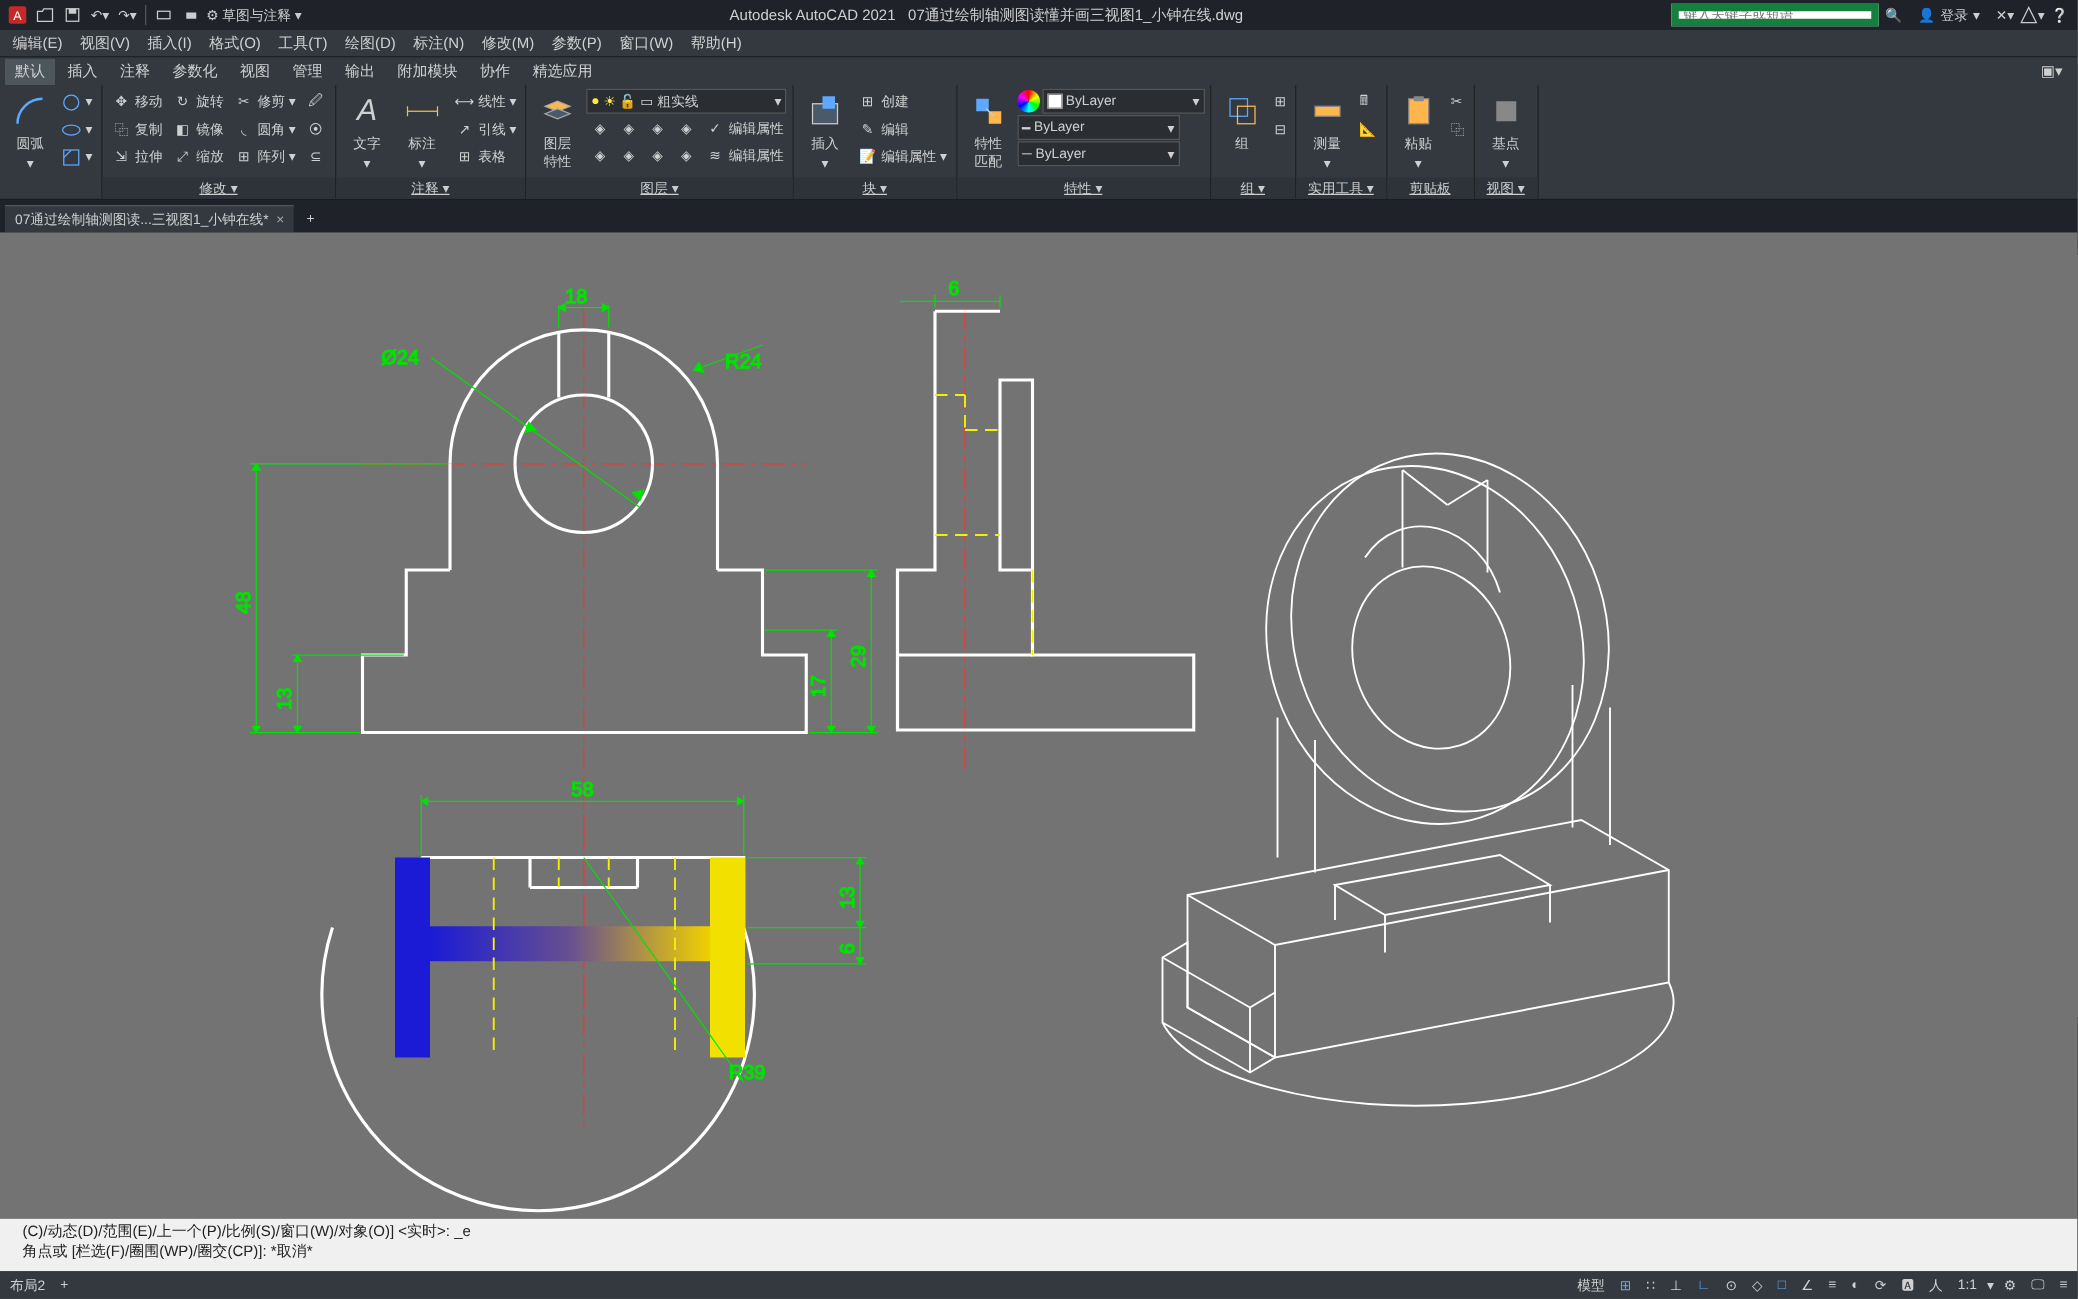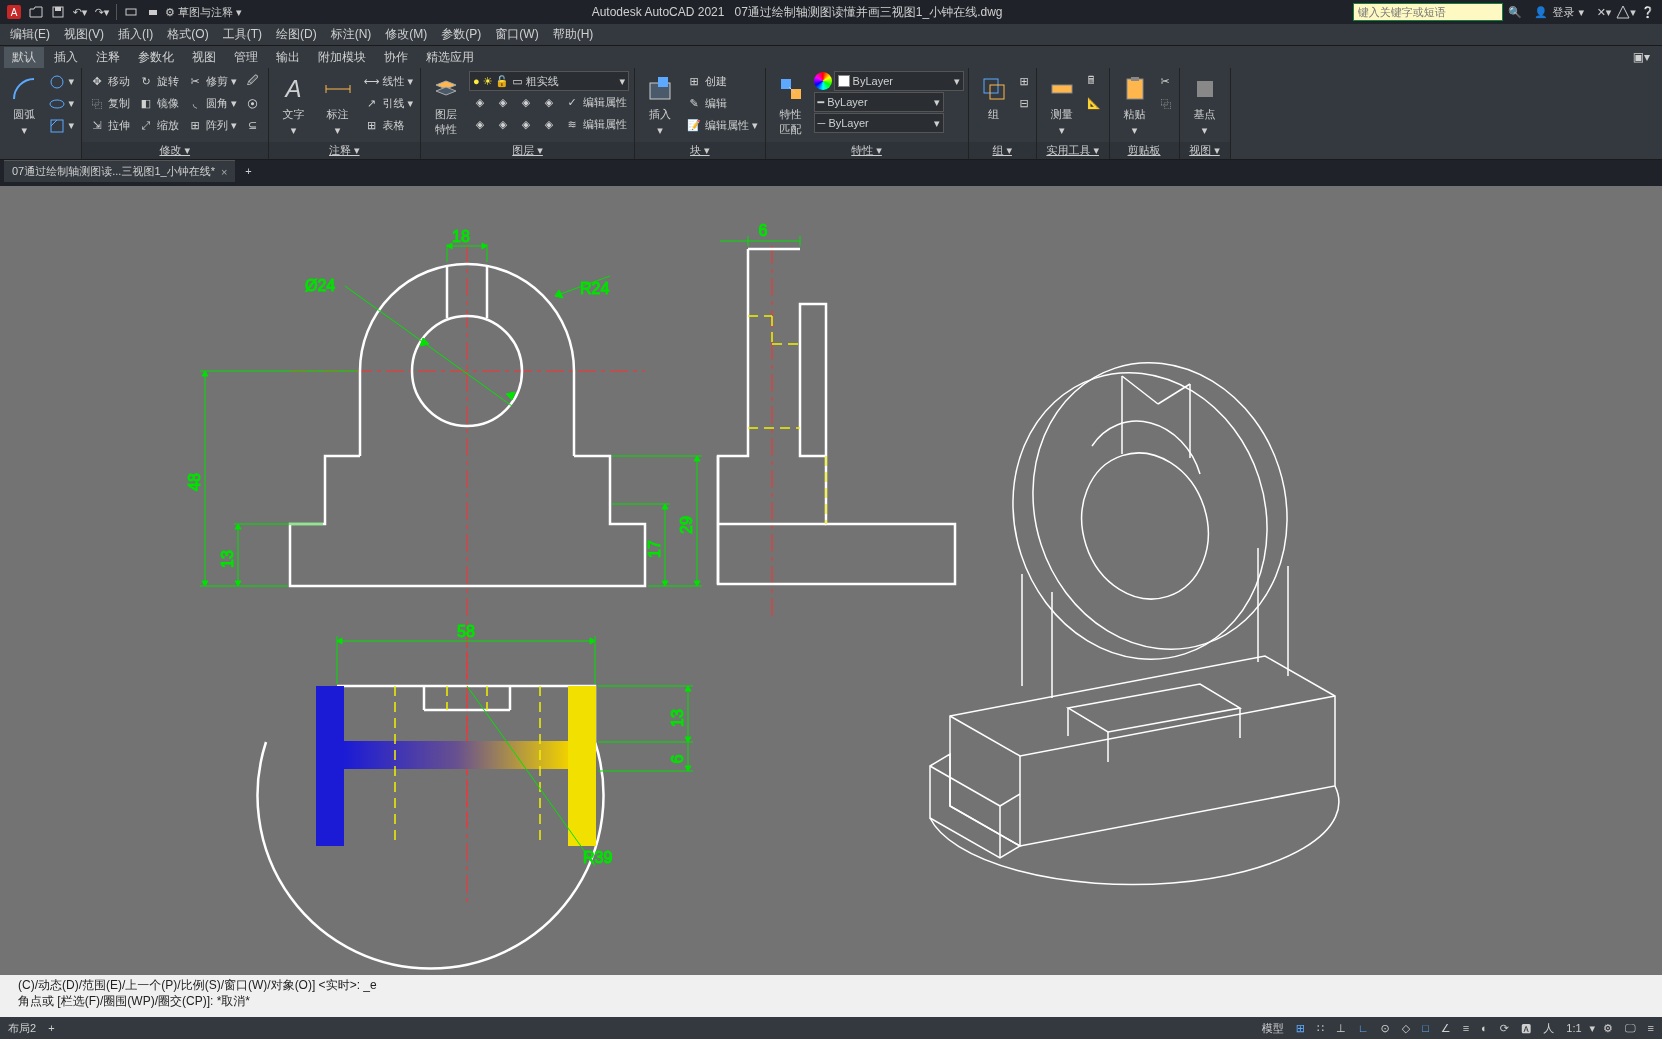--- a/index.html
+++ b/index.html
@@ -3,21 +3,21 @@
 <meta charset="utf-8">
 <style>
 * { margin:0; padding:0; box-sizing:border-box; font-family:"Microsoft YaHei",Arial,sans-serif; }
 body { background:#33393f; color:#d0d0d0; font-size:11px; overflow:hidden; width:1662px; height:1039px; position:relative; }
 
 
 .qab { height:24px; background:#1f2329; display:flex; align-items:center; padding:0 4px; gap:2px; }
 .qab .ico { width:20px; height:20px; display:flex; align-items:center; justify-content:center; color:#ccc; cursor:pointer; }
 .qab .sep { width:1px; height:16px; background:#555; margin:0 2px; }
 .qab .title { flex:1; text-align:center; color:#d0d0d0; font-size:12px; }
-.qab .searchbox { background:#fef9c3; border:1px solid #15803d; height:18px; width:150px; color:#888; padding:0 4px; font-size:11px; }
+.qab .searchbox { background:#ffffff; border:6px solid #15803d; height:18px; width:166px; color:#888; padding:0 4px; font-size:11px; }
 .qab .login { display:flex; align-items:center; gap:4px; padding:0 8px; }
 
 
 .menubar { height:22px; background:#33393f; display:flex; align-items:center; padding:0 4px; gap:2px; font-size:12px; border-bottom:1px solid #1a1a1a; }
 .menubar span { padding:2px 6px; cursor:pointer; }
 
 
 .ribtabs { height:22px; background:#33393f; display:flex; align-items:center; padding:0 4px; gap:2px; font-size:12px; }
 .ribtabs span { padding:2px 8px; cursor:pointer; }
 .ribtabs span.active { background:#4d555d; }
@@ -29,21 +29,21 @@
 .panel-label { text-align:center; font-size:11px; color:#ccc; padding:1px 0; background:#2d3339; margin:0 -4px -1px -4px;text-decoration:underline; }
 .bigbtn { width:42px; display:flex; flex-direction:column; align-items:center; gap:2px; padding:2px; cursor:pointer; }
 .bigbtn .ic { width:32px; height:32px; display:flex; align-items:center; justify-content:center; }
 .bigbtn .lb { font-size:11px; }
 .col { display:flex; flex-direction:column; gap:1px; }
 .smbtn { height:21px; display:flex; align-items:center; gap:3px; padding:0 3px; cursor:pointer; font-size:11px; white-space:nowrap; }
 .smbtn .ic { width:16px; height:16px; display:flex; align-items:center; justify-content:center; }
 .dd { width:130px; height:20px; background:#2a2e33; border:1px solid #555; display:flex; align-items:center; padding:0 3px; font-size:11px; gap:3px; }
 
 
-.filetabs { height:26px; background:#1f2329; display:flex; align-items:flex-start; padding:0 4px; gap:2px; }
+.filetabs { height:26px; background:#1f2329; display:flex; align-items:flex-end; padding:0 4px; gap:2px; }
 .filetab { background:#33393f; padding:3px 8px; display:flex; align-items:center; gap:6px; border-top:1px solid #555; font-size:11px; }
 .filetab .x { cursor:pointer; color:#aaa; }
 .plus { width:22px; height:22px; display:flex; align-items:center; justify-content:center; cursor:pointer; }
 
 
 .canvas { position:absolute; top:186px; left:0; right:0; bottom:64px; background:#737373; }
 .canvas svg { width:100%; height:100%; }
 
 
 .cmdline { position:absolute; bottom:22px; left:0; right:0; height:42px; background:#f0f0f0; color:#222; font-family:Consolas,monospace; font-size:12px; padding:2px 18px; line-height:16px; }

